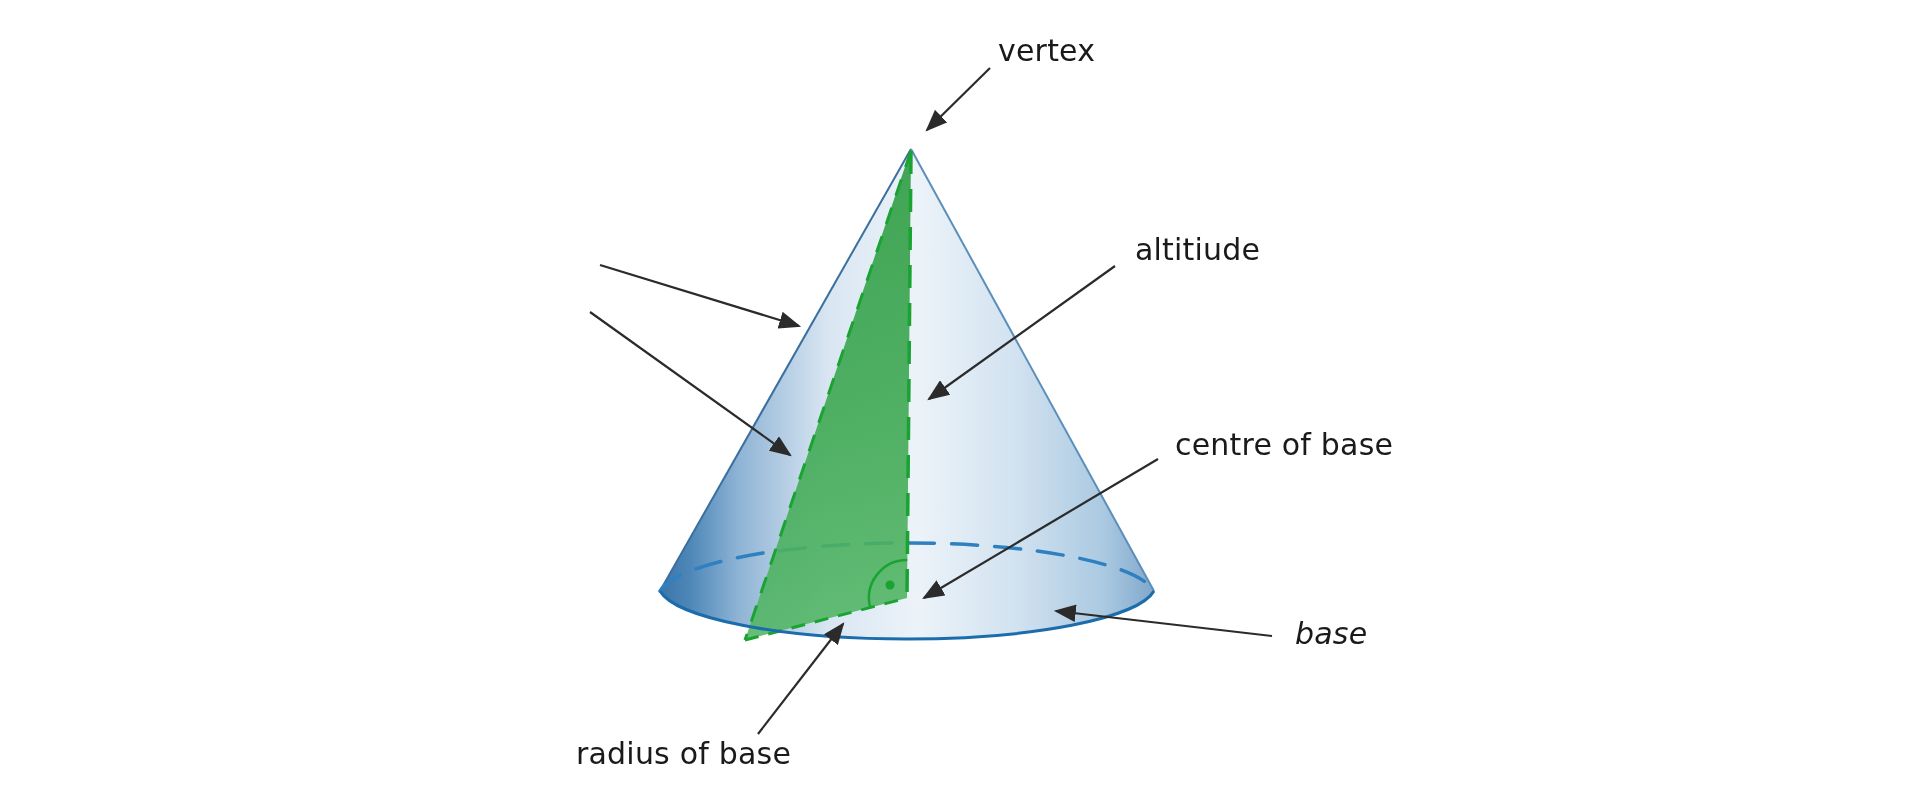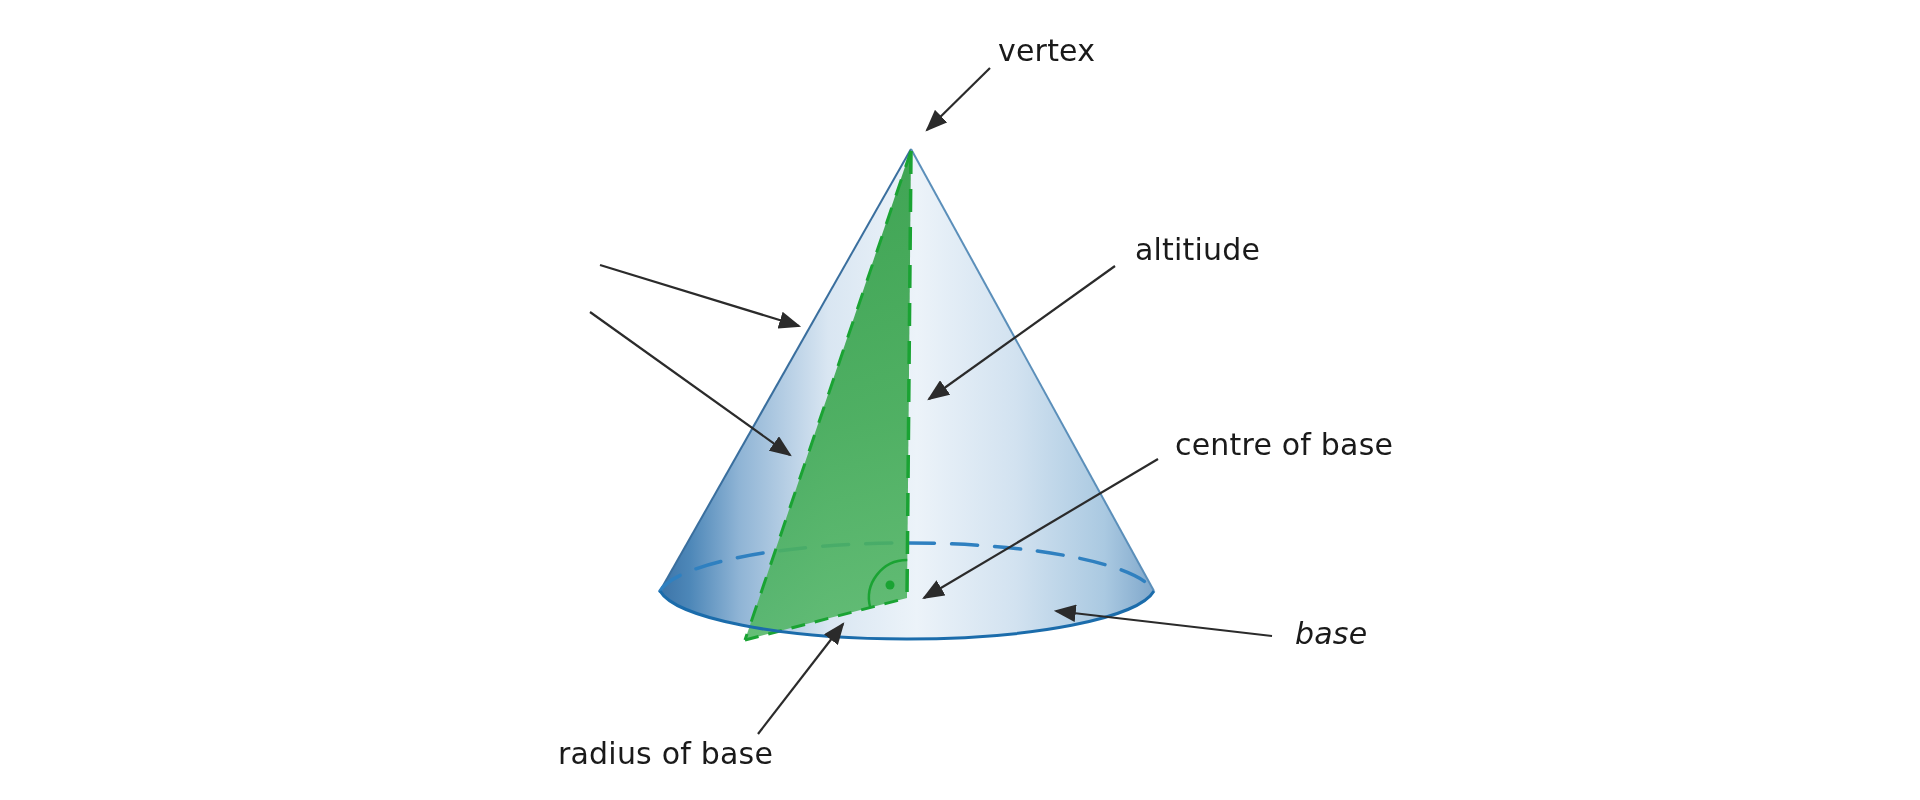--- a/index.html
+++ b/index.html
@@ -74,15 +74,15 @@
       <line x1="1158" y1="459" x2="924" y2="598" marker-end="url(#arrowHead)"></line>
       <line x1="1272" y1="636" x2="1056" y2="611" marker-end="url(#arrowHead)"></line>
       <line x1="758" y1="734" x2="843" y2="624" marker-end="url(#arrowHead)"></line>
     </g>
   </svg>
 
   <div class="lbl" style="left:998px;  top:34px;">vertex</div>
   <div class="lbl" style="left:1135px; top:233px;">altitiude</div>
   <div class="lbl" style="left:1175px; top:420px;margin-top:8px;">centre of base</div>
   <div class="lbl" style="left:1295px; top:617px;font-style:italic;">base</div>
-  <div class="lbl" style="left:558px;  top:737px;">radius of base</div>
+  <div class="lbl" style="left:576px;  top:737px;">radius of base</div>
 
 </div>
 
 </body></html>

